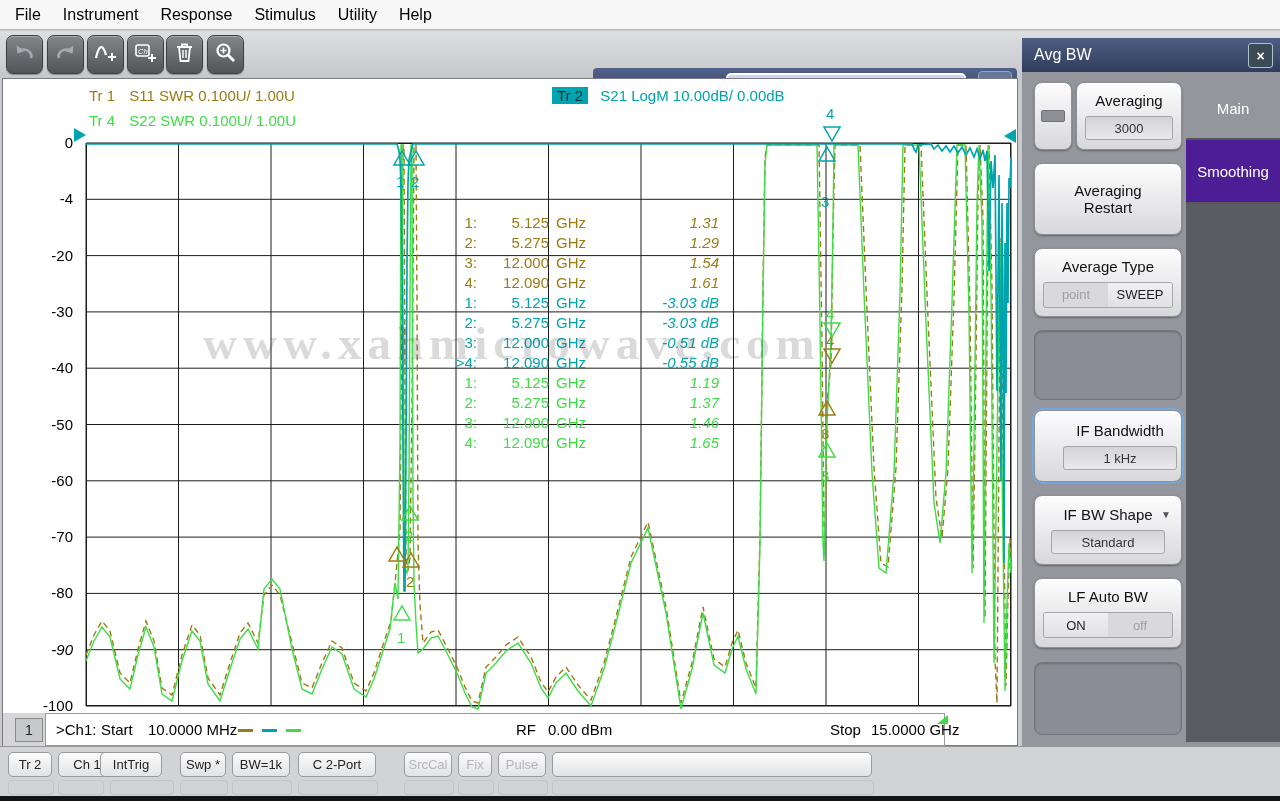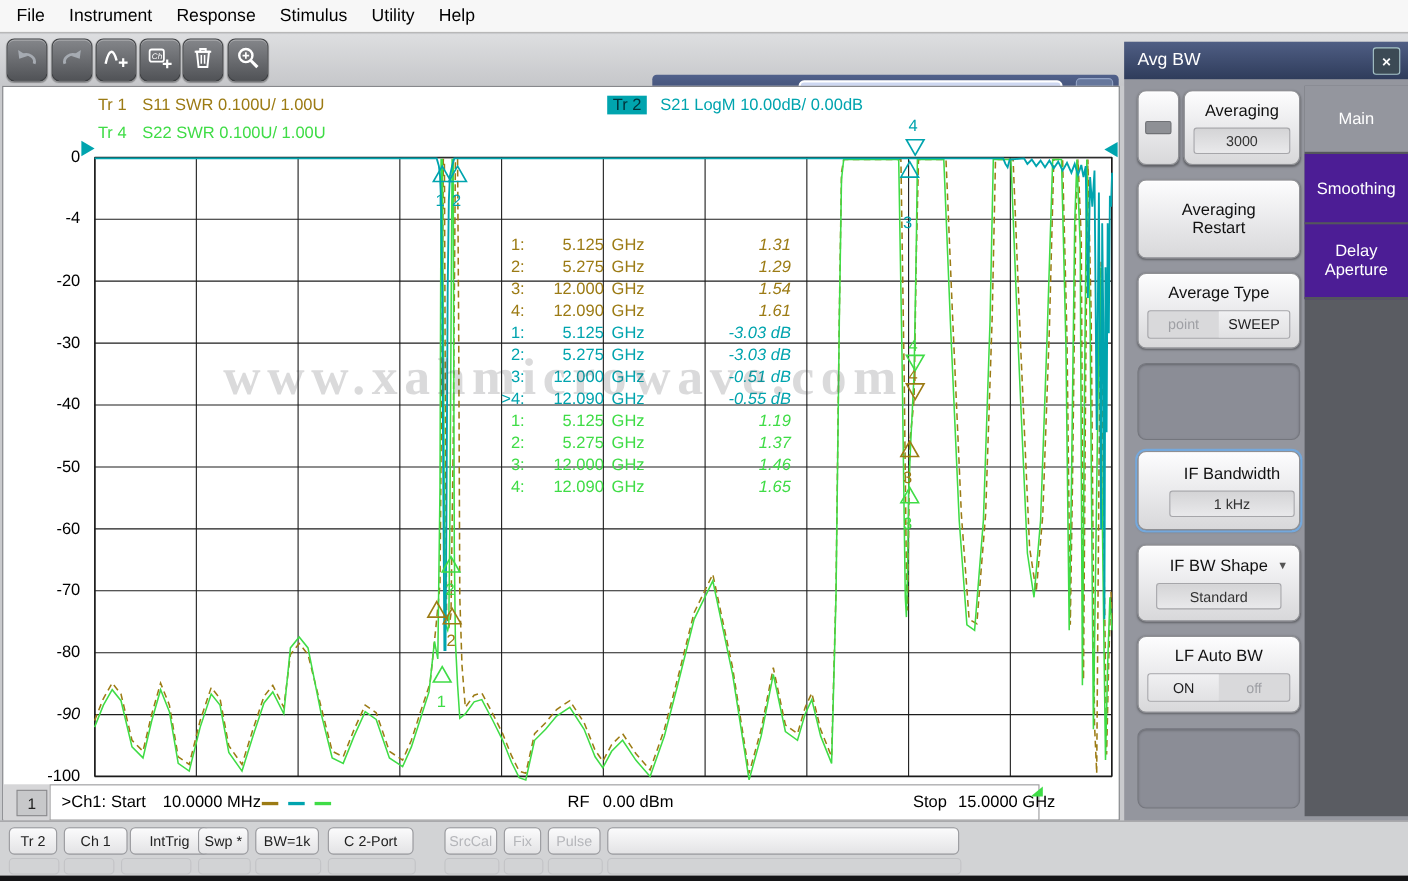--- a/index.html
+++ b/index.html
@@ -361,23 +361,20 @@
       <span>Avg BW</span>
       <div class="close-btn">×</div>
     </div>
     <div class="tab-col" id="tab-col">
         <div class="tab active" style="height: 62px;">
           <span style="width: 82px;">Main</span>
         </div>
         <div class="tab inactive" style="height: 64px;">
           <span style="width: 82px;">Smoothing</span>
         </div>
-        <div class="tab inactive" style="height: 68px;">
-          <span style="width: 82px;">Delay Aperture</span>
-        </div>
       </div>
 
     <div class="btn" style="top:44px;height:68px;left:12px;width:38px;">
       <div class="mini-led"></div>
     </div>
     <div class="btn" style="top:44px;height:68px;left:54px;width:106px;">
       <span>Averaging</span>
       <div class="value" style="width:86px;">3000</div>
     </div>
 
@@ -416,21 +413,21 @@
 
     <div class="btn empty" style="top:624px;height:73px;"></div>
   </div>
 
   <div id="bottombar">
     <div class="bb-black"></div>
   <div class="bb-btn" style="left: 8px; width: 44px;">Tr 2</div>
       <div class="bb-ghost" style="left: 8px; width: 44px;"></div>
       <div class="bb-btn" style="left: 58px; width: 58px;">Ch 1</div>
       <div class="bb-ghost" style="left: 58px; width: 44px;"></div>
-      <div class="bb-btn" style="left: 118px; width: 72px;">IntTrig</div>
+      <div class="bb-btn" style="left: 100px; width: 62px;">IntTrig</div>
       <div class="bb-ghost" style="left: 110px; width: 62px;"></div>
       <div class="bb-btn" style="left: 180px; width: 46px;">Swp *</div>
       <div class="bb-ghost" style="left: 180px; width: 46px;"></div>
       <div class="bb-btn" style="left: 232px; width: 58px;">BW=1k</div>
       <div class="bb-ghost" style="left: 232px; width: 58px;"></div>
       <div class="bb-btn" style="left: 298px; width: 78px;">C  2-Port</div>
       <div class="bb-ghost" style="left: 298px; width: 78px;"></div>
       <div class="bb-btn disabled" style="left: 404px; width: 48px;">SrcCal</div>
       <div class="bb-ghost" style="left: 404px; width: 48px;"></div>
       <div class="bb-btn disabled" style="left: 458px; width: 34px;">Fix</div>

